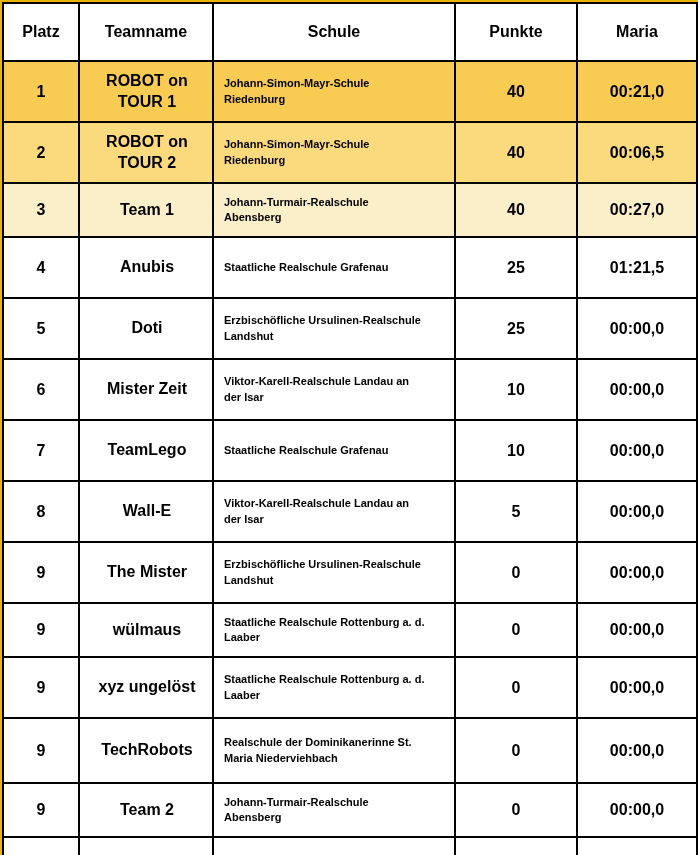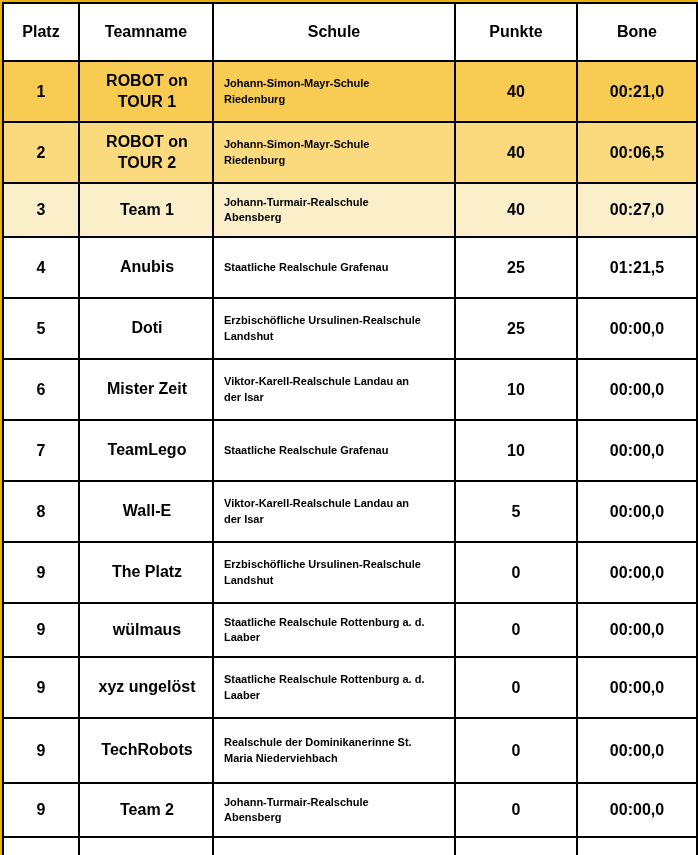--- a/index.html
+++ b/index.html
@@ -78,21 +78,21 @@
       <col style="width:242px">
       <col style="width:122px">
       <col style="width:120px">
     </colgroup>
     <thead>
       <tr>
         <th>Platz</th>
         <th>Teamname</th>
         <th>Schule</th>
         <th>Punkte</th>
-        <th>Bone</th>
+        <th>Maria</th>
       </tr>
     </thead>
     <tbody>
       <tr class="hl-gold1">
         <td class="platz">1</td>
         <td class="teamname">ROBOT on TOUR 1</td>
         <td class="schule">Johann-Simon-Mayr-Schule Riedenburg</td>
         <td class="punkte">40</td>
         <td class="zeit">00:21,0</td>
       </tr>
@@ -140,21 +140,21 @@
       </tr>
       <tr>
         <td class="platz">8</td>
         <td class="teamname">Wall-E</td>
         <td class="schule">Viktor-Karell-Realschule Landau an der Isar</td>
         <td class="punkte">5</td>
         <td class="zeit">00:00,0</td>
       </tr>
       <tr>
         <td class="platz">9</td>
-        <td class="teamname">The Platz</td>
+        <td class="teamname">The Mister</td>
         <td class="schule">Erzbischöfliche Ursulinen-Realschule Landshut</td>
         <td class="punkte">0</td>
         <td class="zeit">00:00,0</td>
       </tr>
       <tr class="row-short">
         <td class="platz">9</td>
         <td class="teamname">wülmaus</td>
         <td class="schule">Staatliche Realschule Rottenburg a. d. Laaber</td>
         <td class="punkte">0</td>
         <td class="zeit">00:00,0</td>

